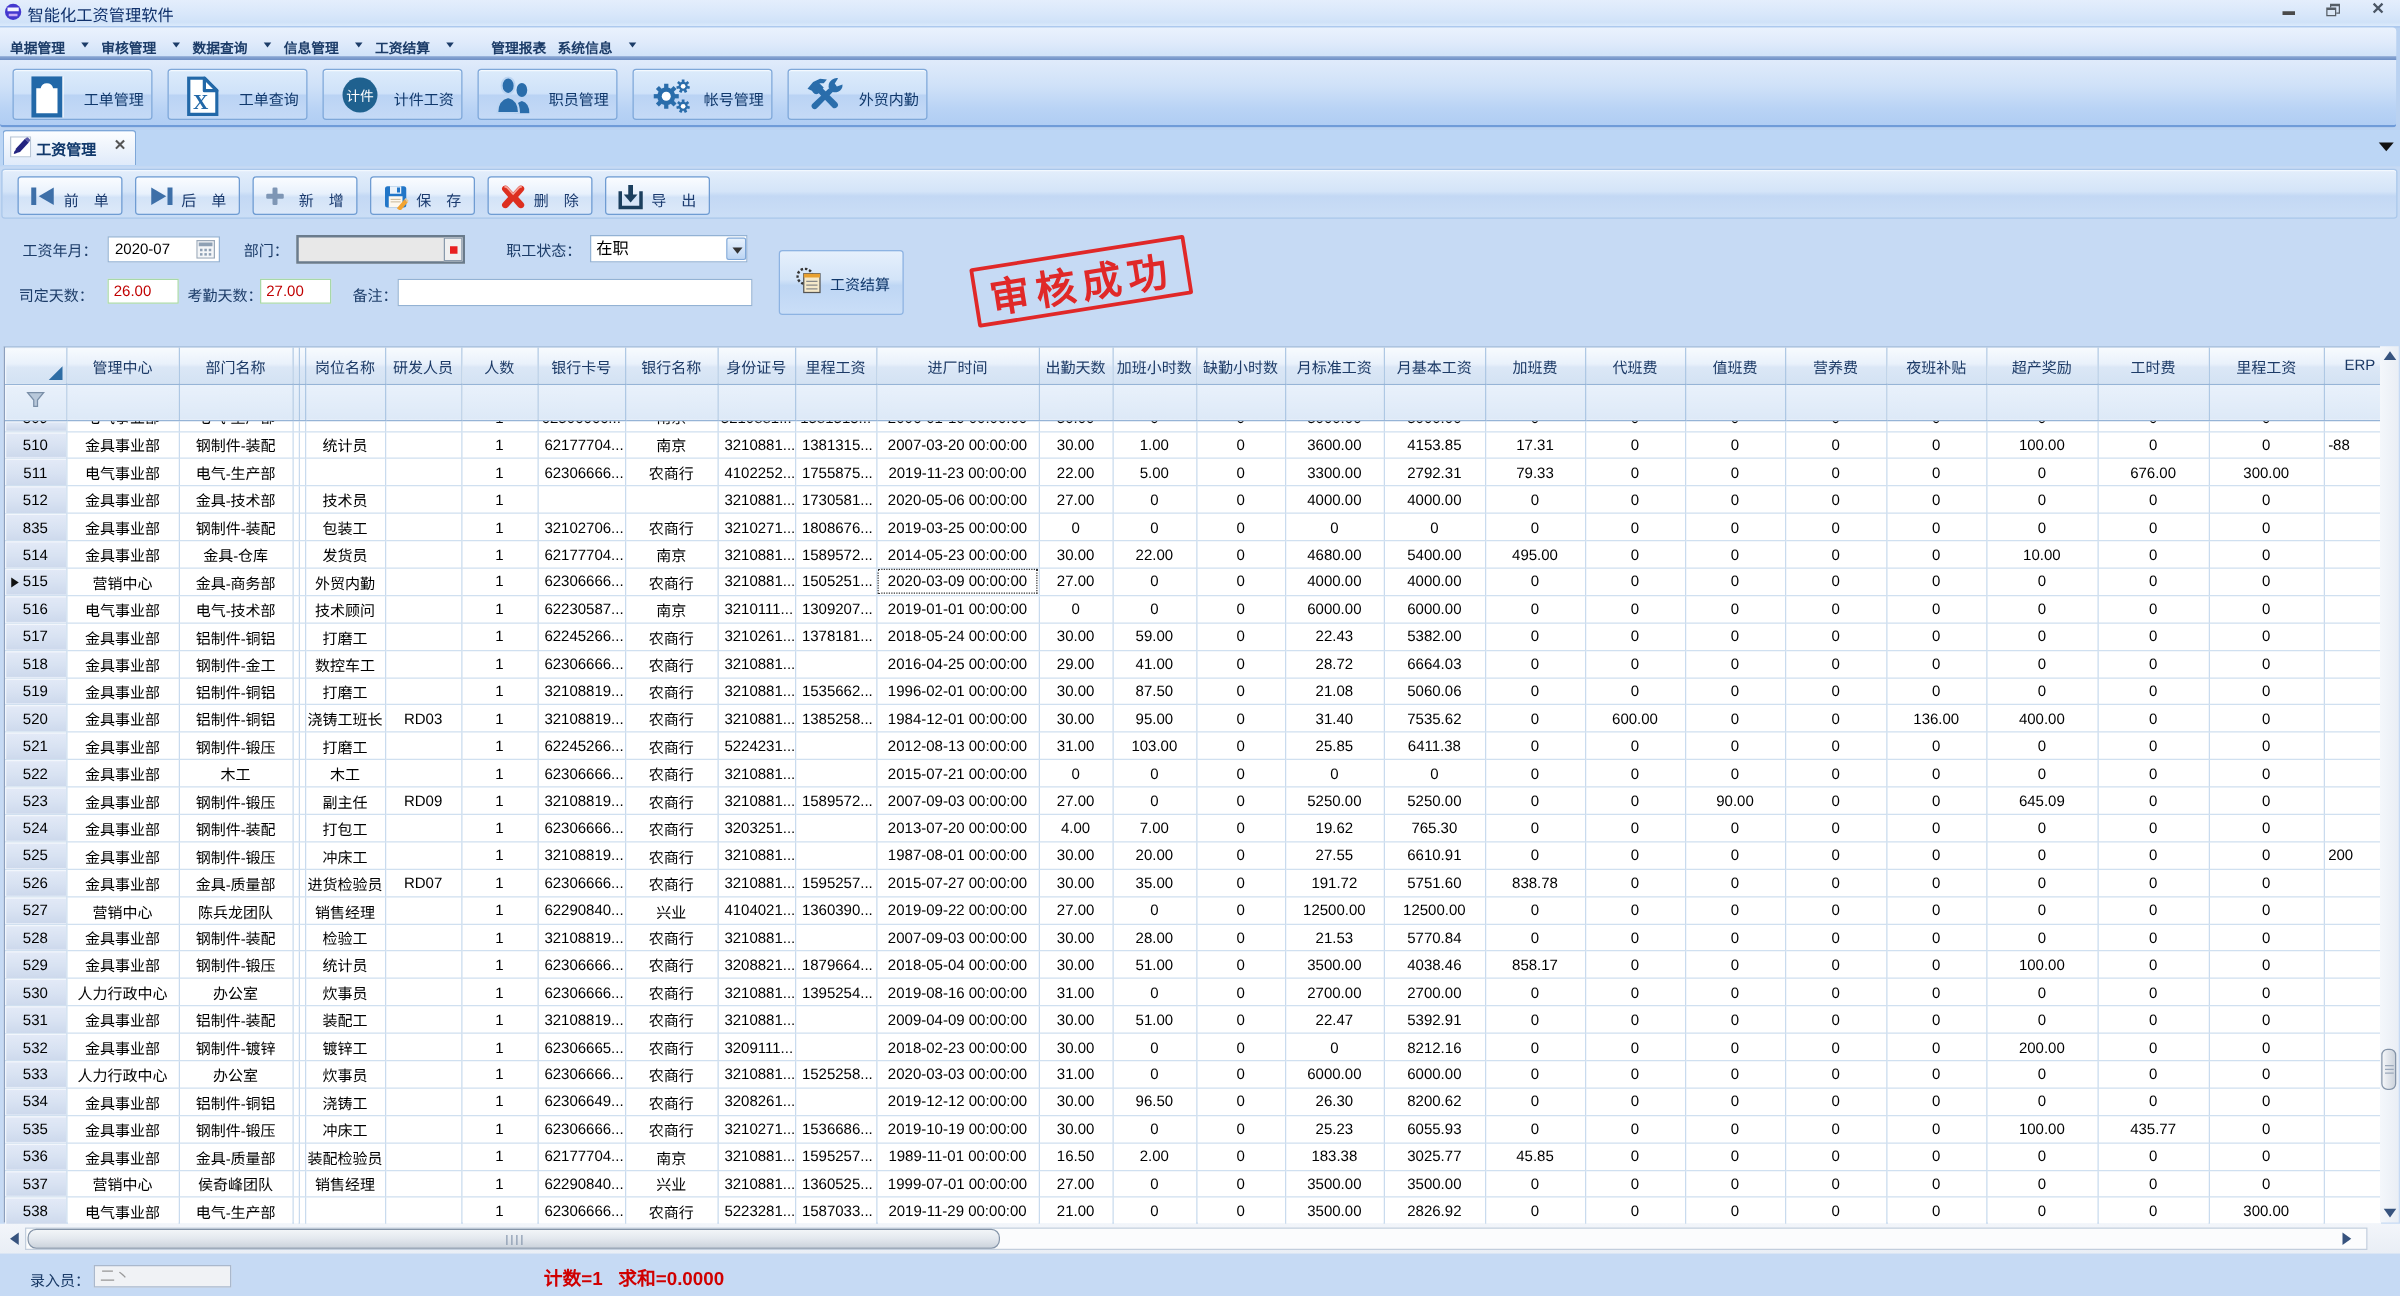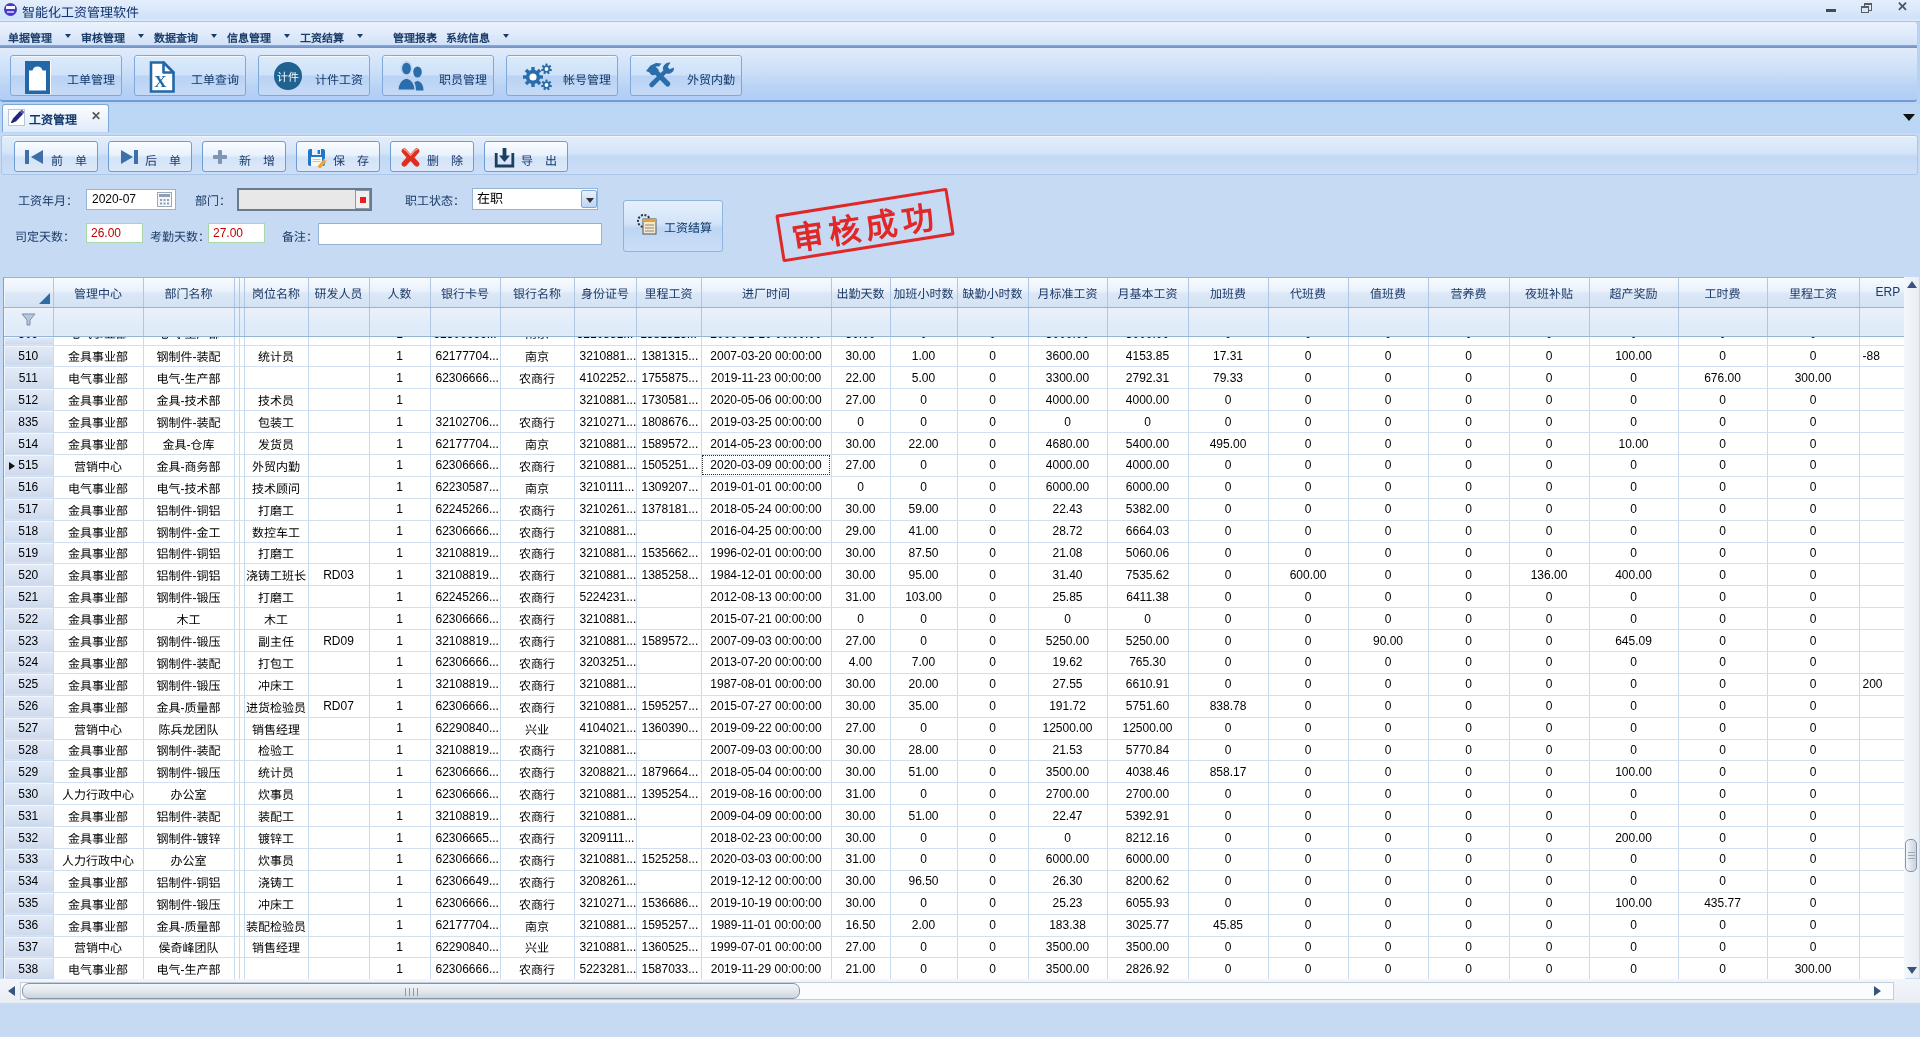--- a/index.html
+++ b/index.html
@@ -1307,12 +1307,17 @@
       <div class="ab" style="left:22px;top:4px;width:778px;height:16px;border:1px solid #8494a8;border-radius:7px;background:linear-gradient(180deg,#f2f5f8 0%,#e3e8ee 50%,#ccd3dc 100%)">
         <div class="ab" style="left:382px;top:4px;width:1px;height:8px;background:#8a9ab0"></div>
         <div class="ab" style="left:386px;top:4px;width:1px;height:8px;background:#8a9ab0"></div>
         <div class="ab" style="left:390px;top:4px;width:1px;height:8px;background:#8a9ab0"></div>
         <div class="ab" style="left:394px;top:4px;width:1px;height:8px;background:#8a9ab0"></div>
       </div>
       <div class="arrbox" style="left:1869px;top:4px;width:16px;height:16px">
         <div style="width:0;height:0;border-top:5px solid transparent;border-bottom:5px solid transparent;border-left:7px solid #37537e"></div>
       </div>
     </div>
+<div id="botbar">
+      <div class="flabel" style="left:24px;top:12px">录入员：</div>
+      <div class="ab" style="left:75px;top:9px;width:110px;height:18px;background:#f0f2f5;border:1px solid #aab8cc;font-size:12px;color:#999;padding-left:4px;line-height:16px">二丶</div>
+      <div class="ab" style="left:435px;top:8px;font-size:15px;font-weight:bold;color:#d00000">计数=1&nbsp;&nbsp;&nbsp;求和=0.0000</div>
+    </div>
 </div>
 </body></html>

